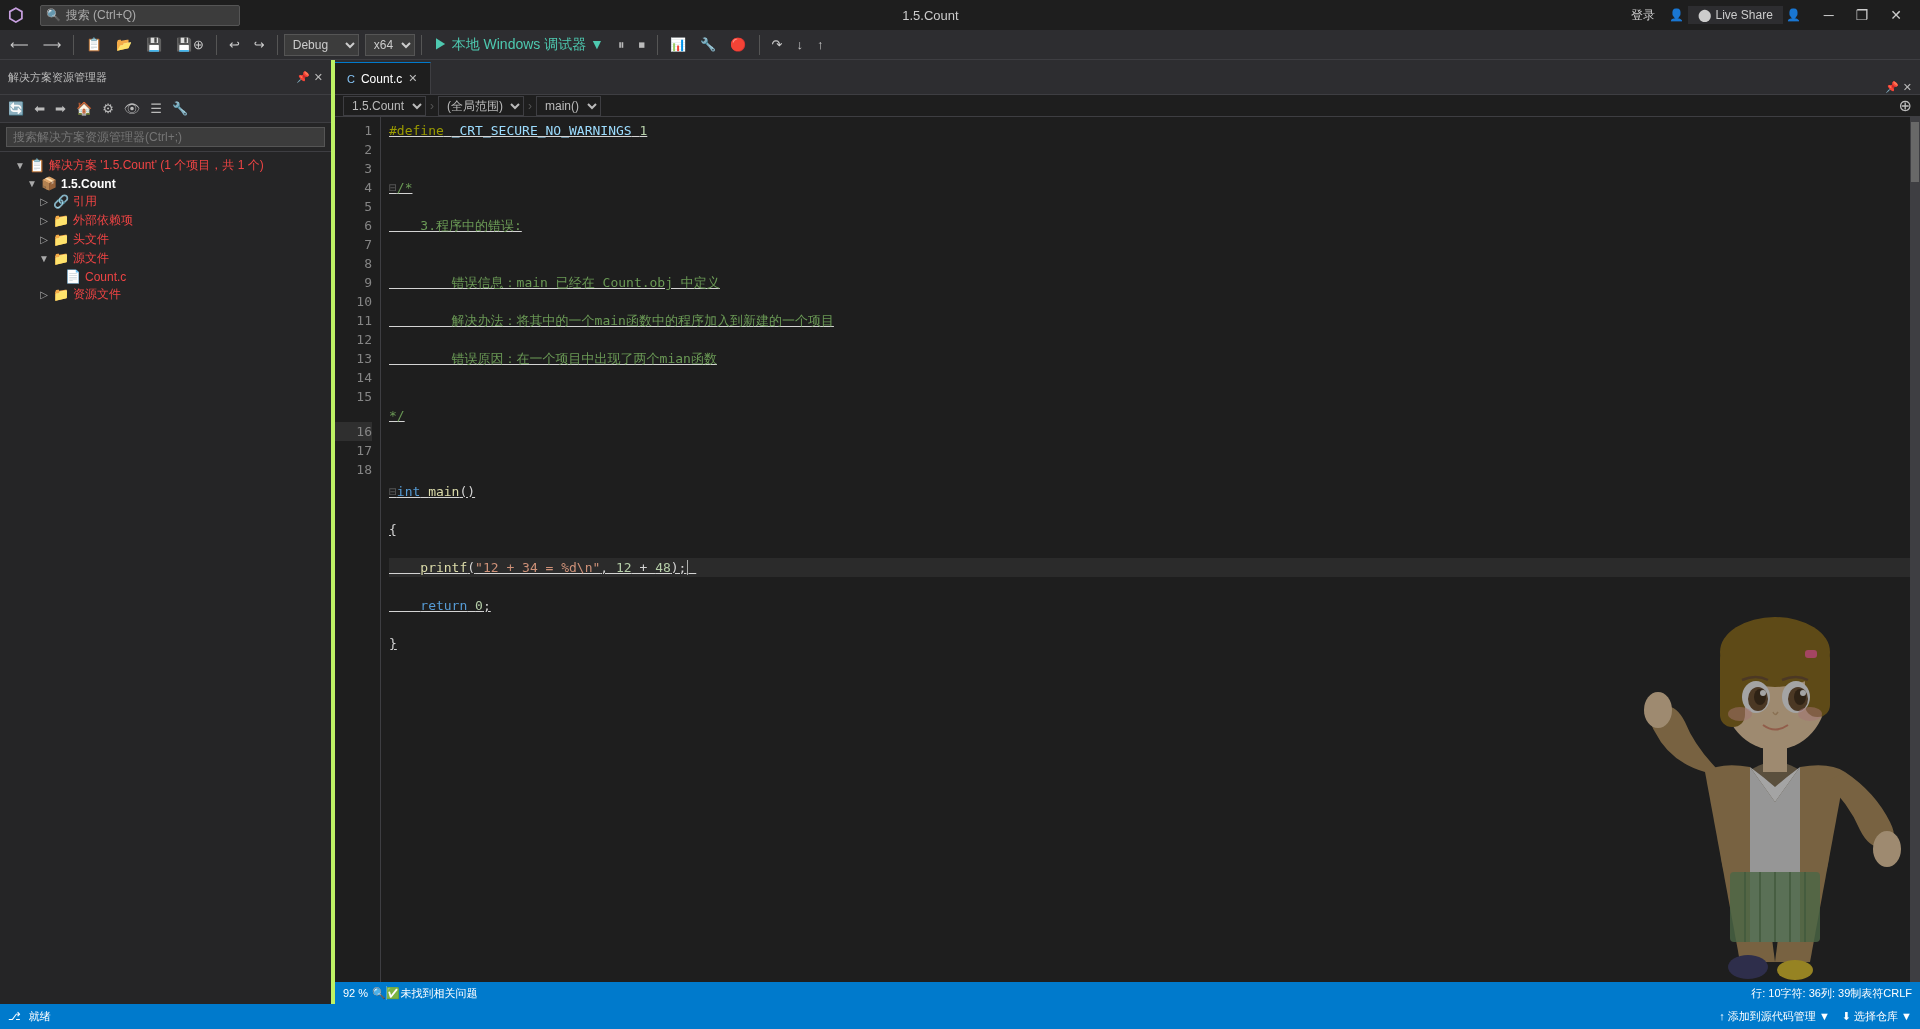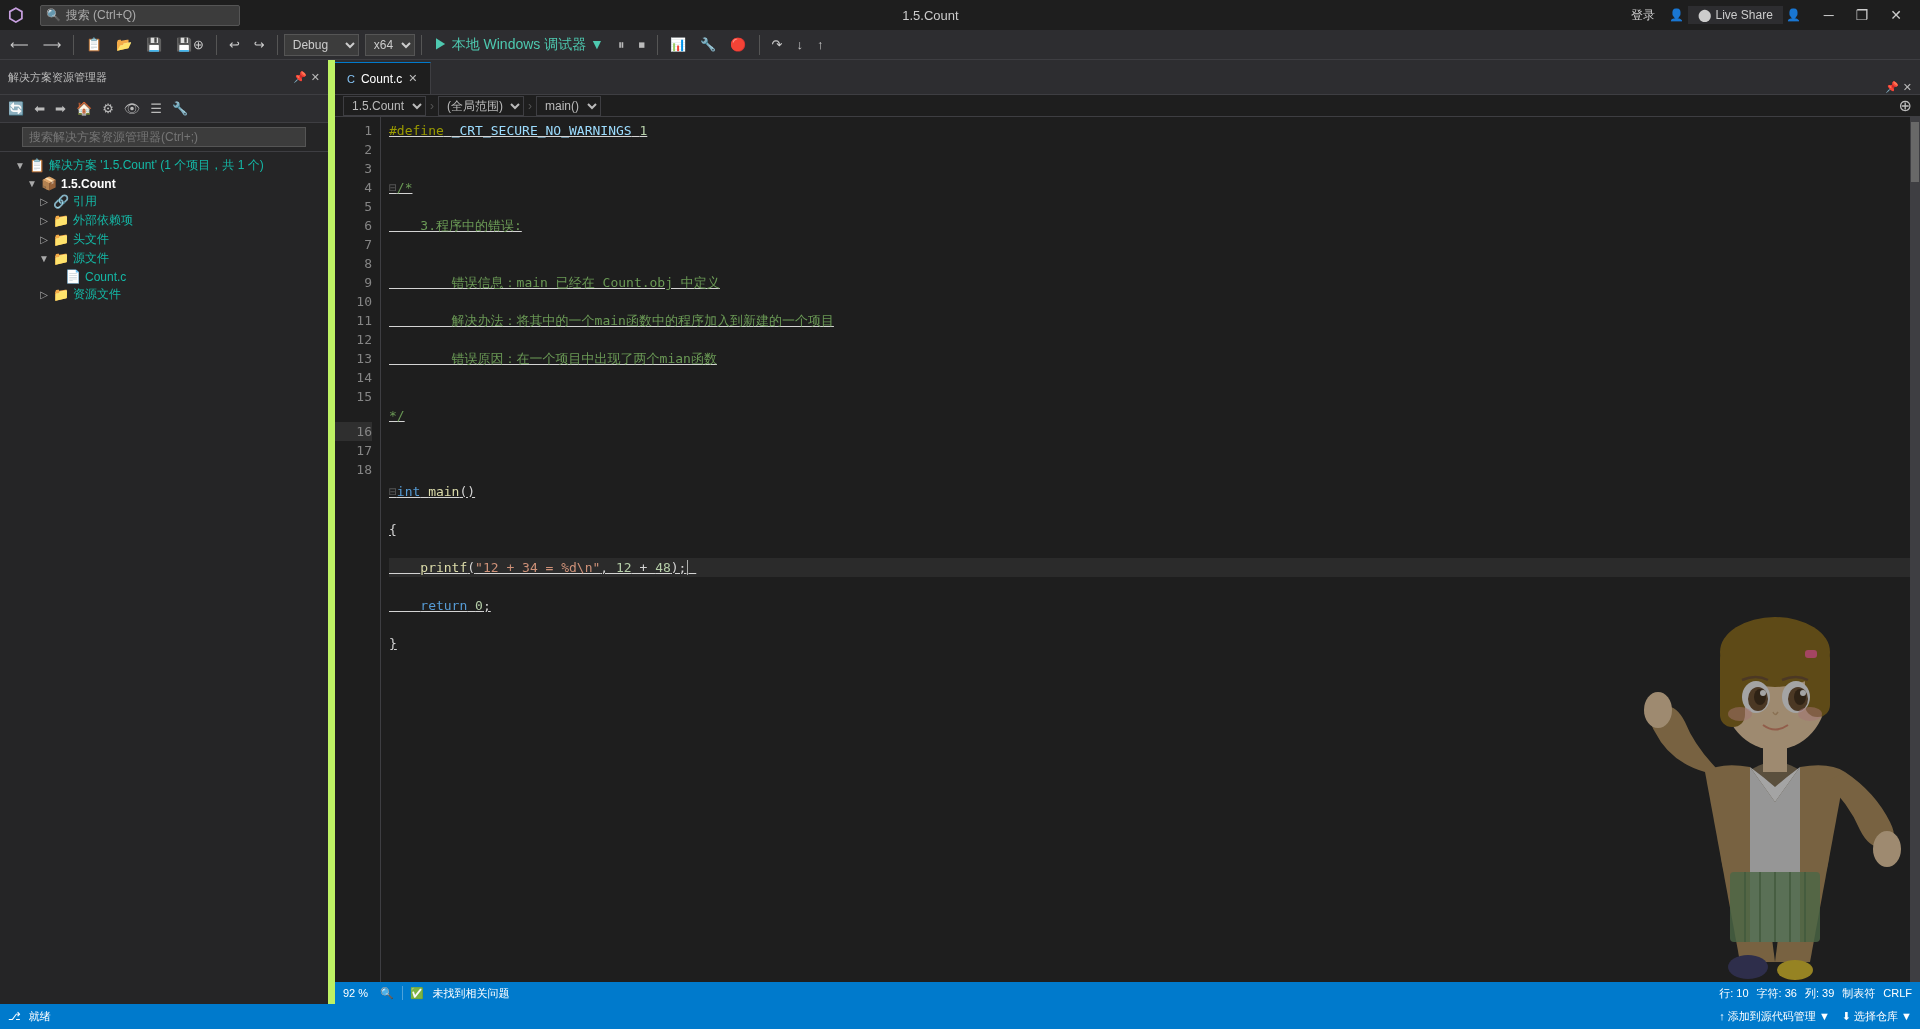--- a/index.html
+++ b/index.html
@@ -93,21 +93,21 @@
     
     #main {
       display: flex;
       height: calc(1029px - 30px - 30px - 25px);
     }
 
     
     #sidebar {
       width: 335px;
       background: #252526;
-      border-right: 7px solid #bef264;
+      border-right: 4px solid #bef264;
       display: flex;
       flex-direction: column;
       flex-shrink: 0;
     }
     #sidebar-header {
       height: 35px;
       background: #2d2d30;
       display: flex;
       align-items: center;
       padding: 0 8px;
@@ -120,42 +120,42 @@
       height: 28px;
       background: #2d2d30;
       display: flex;
       align-items: center;
       padding: 0 4px;
       gap: 2px;
       border-bottom: 1px solid #3e3e42;
     }
     #sidebar-toolbar span { padding: 2px 4px; cursor: pointer; font-size: 13px; color: #bbb; }
     #sidebar-search {
-      padding: 4px 22px;
+      padding: 4px 6px;
       border-bottom: 1px solid #3e3e42;
     }
     #sidebar-search input {
       width: 100%;
       background: #3c3c3c;
       border: 1px solid #555;
       color: #ccc;
       padding: 2px 6px;
       font-size: 12px;
     }
     #tree { padding: 4px 0; overflow-y: auto; flex: 1; }
     .tree-item {
       display: flex;
       align-items: center;
       padding: 1px 4px;
       cursor: pointer;
       white-space: nowrap;
     }
     .tree-item .arrow { width: 16px; text-align: center; font-size: 10px; color: #aaa; }
     .tree-item .icon { width: 18px; text-align: center; font-size: 13px; margin-right: 3px; }
-    .tree-item .label { font-size: 12px; color: #14b8a6; }
+    .tree-item .label { font-size: 12px; color: #ef4444; }
     .indent1 { padding-left: 12px; }
     .indent2 { padding-left: 24px; }
     .indent3 { padding-left: 36px; }
     .indent4 { padding-left: 48px; }
 
     
     #editor-area {
       flex: 1;
       display: flex;
       flex-direction: column;
@@ -271,21 +271,21 @@
 
     
     #editor-status {
       height: 22px;
       background: #007acc;
       display: flex;
       align-items: center;
       padding: 0 8px;
       font-size: 11px;
       color: #fff;
-      gap: 8px;
+      gap: 0;
     }
     #editor-status .zoom { margin-right: 4px; }
     #editor-status .check-icon { color: #4fc614; }
 
     
     #output-panel {
       height: 200px;
       background: #1e1e1e;
       border-top: 1px solid #3e3e42;
       display: flex;

